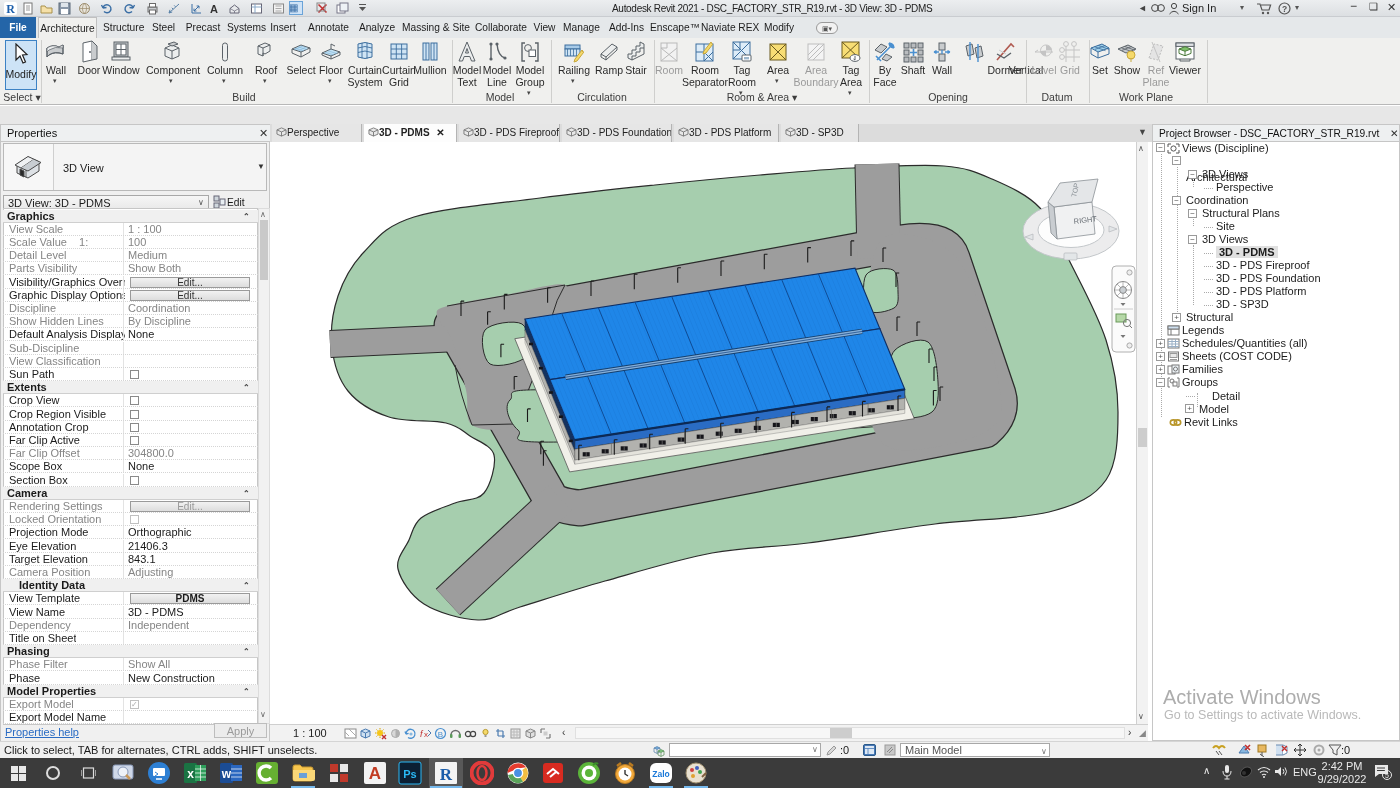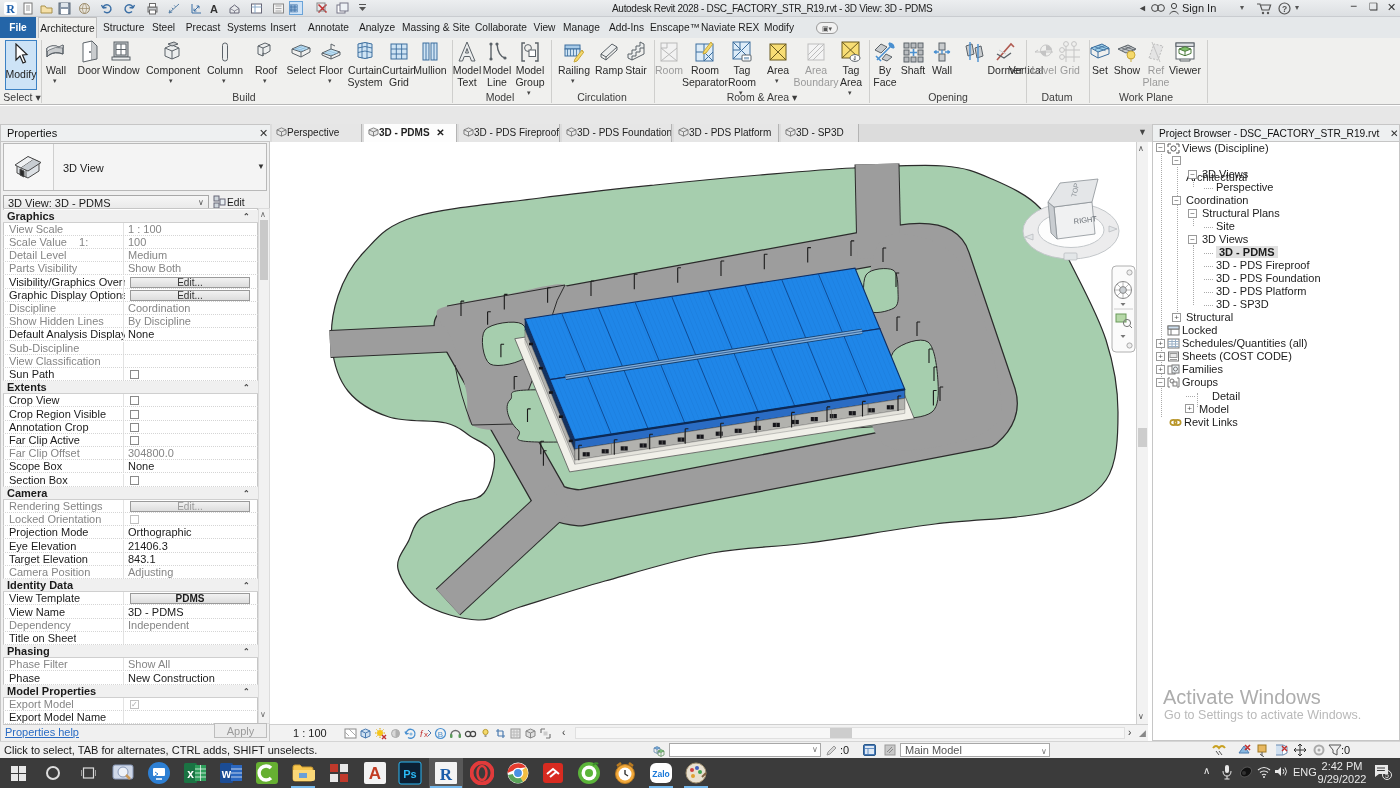--- a/index.html
+++ b/index.html
@@ -95,21 +95,21 @@
         <rect x="1" y="3" width="8" height="8" fill="#fff" stroke="#778"></rect>
         <rect x="4" y="1" width="8" height="8" fill="#eef2f6" stroke="#778"></rect>
       </svg>
       <svg class="abs" style="left:356px;top:2px" width="13" height="13" viewBox="0 0 13 13">
         <path d="M3 5 l3.5 4 3.5 -4 Z" fill="#555"></path>
         <path d="M3 2.5 h7" stroke="#555"></path>
       </svg>
     </div>
     <div class="abs" style="left:289px;top:1px;width:14px;height:14px;border:1px solid #6aa3d8;background:#cfe3f7"></div>
     <span class="abs" style="left:289px;top:2px;font-size:10px;color:#3a6ea5">▦</span>
-    <div class="abs" style="left:612px;top:3px;font-size:10px;letter-spacing:-0.3px;color:#222">Autodesk Revit 2028 - DSC_FACTORY_STR_R19.rvt - 3D View: 3D - PDMS</div>
+    <div class="abs" style="left:612px;top:3px;font-size:10px;letter-spacing:-0.3px;color:#222">Autodesk Revit 2021 - DSC_FACTORY_STR_R19.rvt - 3D View: 3D - PDMS</div>
     <span class="abs" style="left:1138px;top:3px;font-size:9px;color:#444">◄</span>
     <svg class="abs" style="left:1150px;top:2px" width="16" height="13">
       <circle cx="5" cy="6" r="3.4" fill="none" stroke="#444"></circle>
       <circle cx="11" cy="6" r="3.4" fill="none" stroke="#444"></circle>
     </svg>
     <svg class="abs" style="left:1168px;top:2px" width="12" height="13">
       <circle cx="6" cy="4" r="2.6" fill="none" stroke="#444"></circle>
       <path d="M1.5 12 Q6 6.5 10.5 12" fill="none" stroke="#444"></path>
     </svg>
     <div class="abs" style="left:1182px;top:2px;font-size:11px;color:#222">Sign In</div>
@@ -568,21 +568,21 @@
     <div class="prow" style="top:410.7px;height:13.2px;line-height:13.2px;border-bottom:1px dotted #d5d5d5">
       <span class="plabel" style="line-height:13.2px">Target Elevation</span>
       <span class="pval" style="line-height:13.2px">843.1</span>
       <span class="abs" style="left:120px;top:0;width:1px;height:13.2px;background:#e3e3e3"></span>
     </div>
     <div class="prow" style="top:423.9px;height:13.2px;line-height:13.2px;border-bottom:1px dotted #d5d5d5">
       <span class="plabel ro" style="line-height:13.2px">Camera Position</span>
       <span class="pval ro" style="line-height:13.2px">Adjusting</span>
       <span class="abs" style="left:120px;top:0;width:1px;height:13.2px;background:#e3e3e3"></span>
     </div>
-    <div class="prow psec" style="top:437.1px;height:13.2px;line-height:13.2px"><span style="margin-left:4px">Identity Data</span><span class="abs" style="left:240px;font-size:8px;color:#444">⌃</span></div>
+    <div class="prow psec" style="top:437.1px;height:13.2px;line-height:13.2px"><span style="margin-left:16px">Identity Data</span><span class="abs" style="left:240px;font-size:8px;color:#444">⌃</span></div>
     <div class="prow" style="top:450.3px;height:13.2px;line-height:13.2px;border-bottom:1px dotted #d5d5d5">
       <span class="plabel" style="line-height:13.2px">View Template</span>
       <span class="pbtn" style="font-weight:bold;color:#1a1a1a">PDMS</span>
       <span class="abs" style="left:120px;top:0;width:1px;height:13.2px;background:#e3e3e3"></span>
     </div>
     <div class="prow" style="top:463.5px;height:13.2px;line-height:13.2px;border-bottom:1px dotted #d5d5d5">
       <span class="plabel" style="line-height:13.2px">View Name</span>
       <span class="pval" style="line-height:13.2px">3D - PDMS</span>
       <span class="abs" style="left:120px;top:0;width:1px;height:13.2px;background:#e3e3e3"></span>
     </div>
@@ -905,21 +905,21 @@
 <div class="trow" style="left:1216px;top:298.3px;">3D - SP3D</div>
 <div class="texp abs" style="left:1172px;top:312.8px">+</div>
 <div class="trow" style="left:1186px;top:311.3px;">Structural</div>
 <div class="abs" style="left:1167px;top:325.3px">
     <svg width="13" height="11" viewBox="0 0 13 11">
       <rect x="1" y="1" width="11" height="9" fill="#fff" stroke="#777"></rect>
       <path d="M1 4 H12 M4 1 V10" stroke="#777"></path>
       <rect x="1" y="1" width="11" height="3" fill="#cfe0f0" stroke="#777"></rect>
     </svg>
   </div>
-<div class="trow" style="left:1182px;top:324.3px;">Locked</div>
+<div class="trow" style="left:1182px;top:324.3px;">Legends</div>
 <div class="texp abs" style="left:1156px;top:338.9px">+</div>
 <div class="abs" style="left:1167px;top:338.4px">
     <svg width="13" height="11" viewBox="0 0 13 11">
       <rect x="1" y="1" width="11" height="9" fill="#fff" stroke="#777"></rect>
       <path d="M1 3.5 H12 M1 6 H12 M1 8.5 H12 M5 1 V10 M8.5 1 V10" stroke="#9ab0c6"></path>
     </svg>
   </div>
 <div class="trow" style="left:1182px;top:337.4px;">Schedules/Quantities (all)</div>
 <div class="texp abs" style="left:1156px;top:351.9px">+</div>
 <div class="abs" style="left:1167px;top:351.4px">

